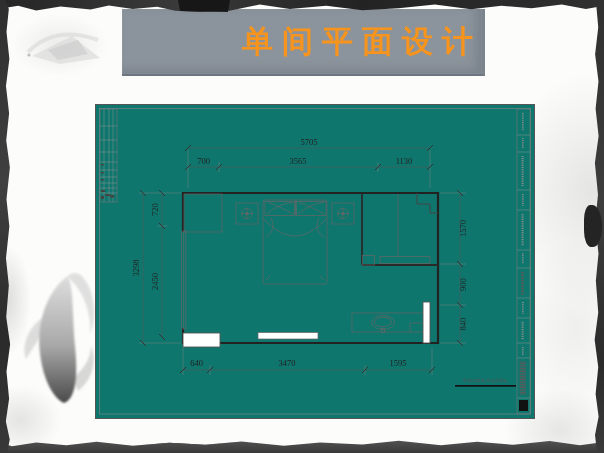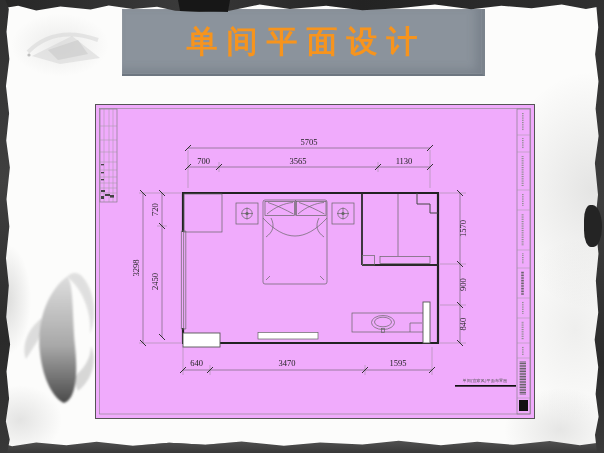--- a/index.html
+++ b/index.html
@@ -32,28 +32,28 @@
     clip-path:polygon(0 0,0 100%,55% 100%,75% 97%,45% 93%,70% 88%,50% 82%,78% 76%,48% 70%,68% 63%,46% 57%,72% 50%,50% 44%,76% 37%,48% 31%,70% 25%,46% 19%,72% 13%,50% 7%,68% 2%,40% 0);}
   .gb-right{right:0;top:0;width:12px;height:453px;background:linear-gradient(180deg,#303030,#3d3d3d 45%,#2b2b2b 80%,#3a3a3a);
     clip-path:polygon(100% 0,100% 100%,42% 100%,25% 96%,55% 92%,30% 87%,52% 81%,22% 75%,52% 69%,32% 62%,54% 56%,26% 49%,50% 43%,24% 36%,55% 30%,30% 24%,54% 18%,26% 12%,52% 6%,35% 1%);}
   .gb-right-blob{right:2px;top:205px;width:18px;height:42px;background:#242424;border-radius:40% 60% 55% 45%;z-index:6;}
   
   .banner{
     position:absolute;left:122px;top:9px;width:360px;height:65px;z-index:3;
     background:#8b939c;
     border-right:3px solid #60697361;border-bottom:2px solid #6d7680;
     box-shadow:inset 0 0 0 1px rgba(255,255,255,.05), inset -6px -4px 10px rgba(70,78,90,.25);
-    display:flex;align-items:center;justify-content:center;
+    display:flex;align-items:center;justify-content:flex-end;
   }
   .banner .title{
     color:#f7941d;font-size:31px;font-weight:bold;letter-spacing:9px;text-indent:9px;
     font-family:"Liberation Sans",sans-serif;white-space:nowrap;
   }
   
-  .sheet{position:absolute;left:95px;top:104px;width:440px;height:315px;z-index:2;background:#f0abfc;}
+  .sheet{position:absolute;left:95px;top:104px;width:440px;height:315px;z-index:2;background:#0f766e;}
   .sheet svg{position:absolute;inset:0;display:block;}
   text.dim{font-family:"Liberation Serif",serif;font-size:8.5px;fill:#222;}
   text.cap{font-family:"Liberation Serif",serif;font-size:4px;fill:#555;letter-spacing:.2px;}
 </style>
 </head>
 <body>
 
 <div class="slide">
 
   <div class="washes"></div>

